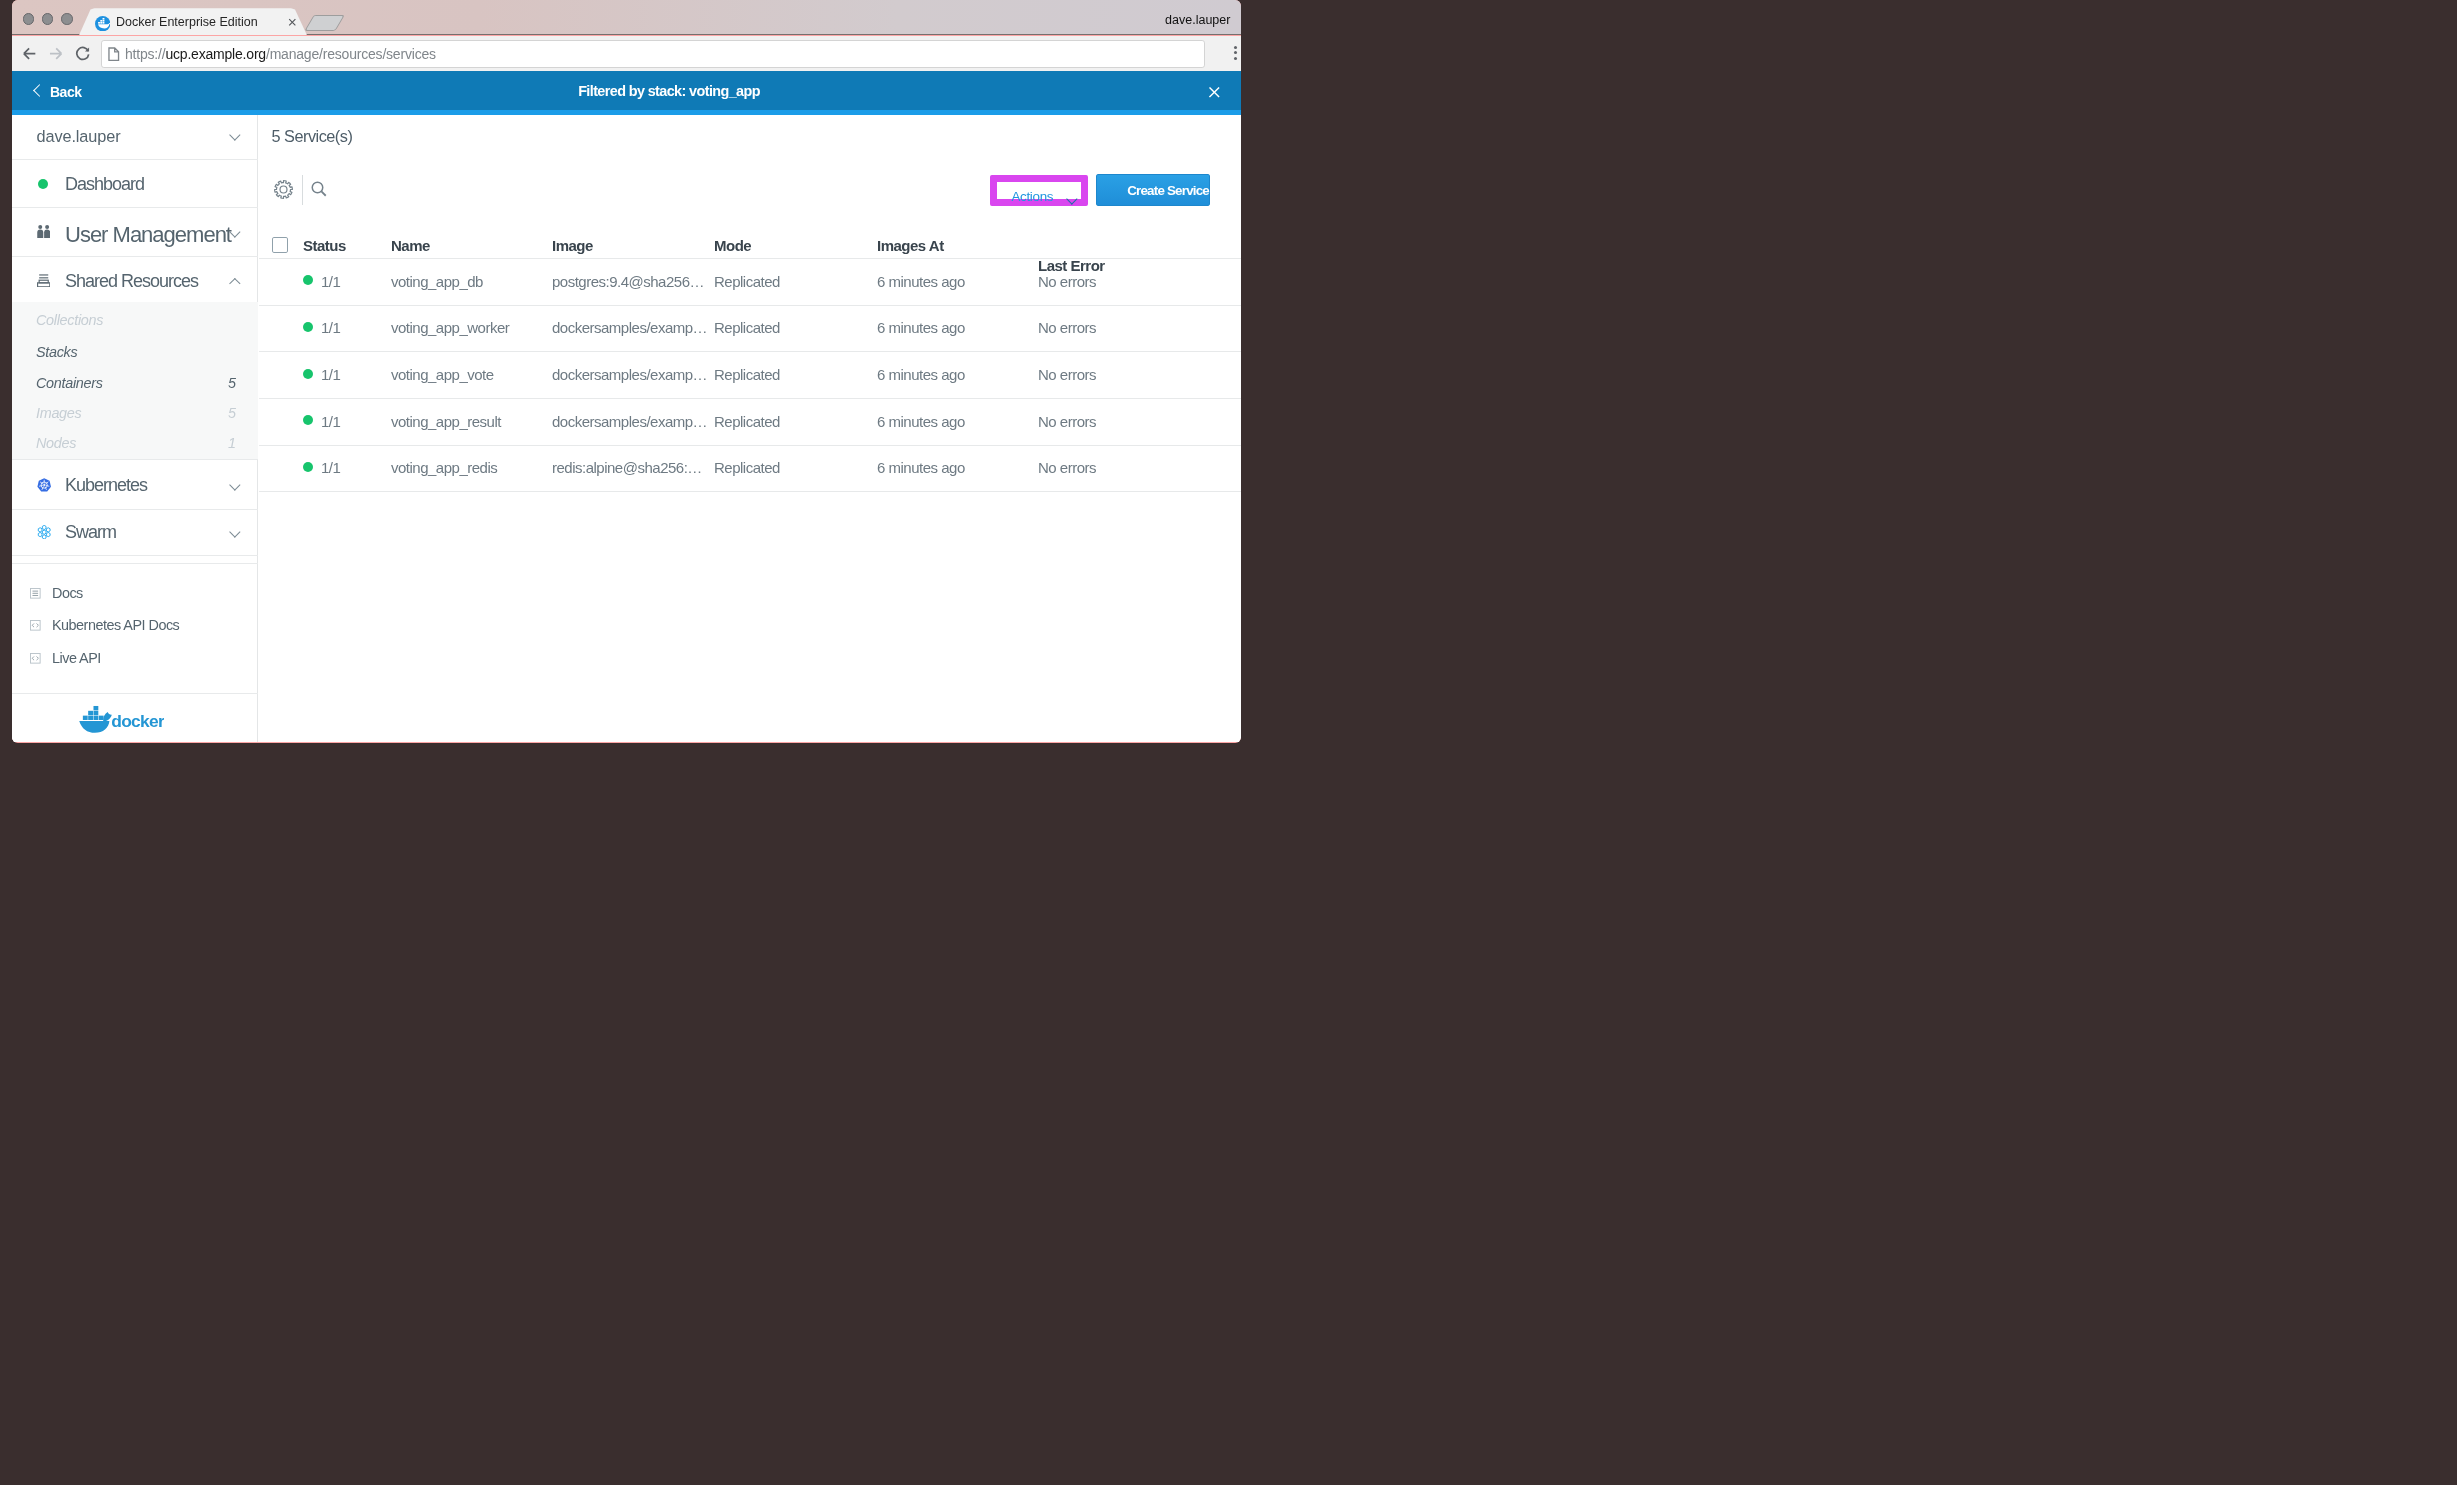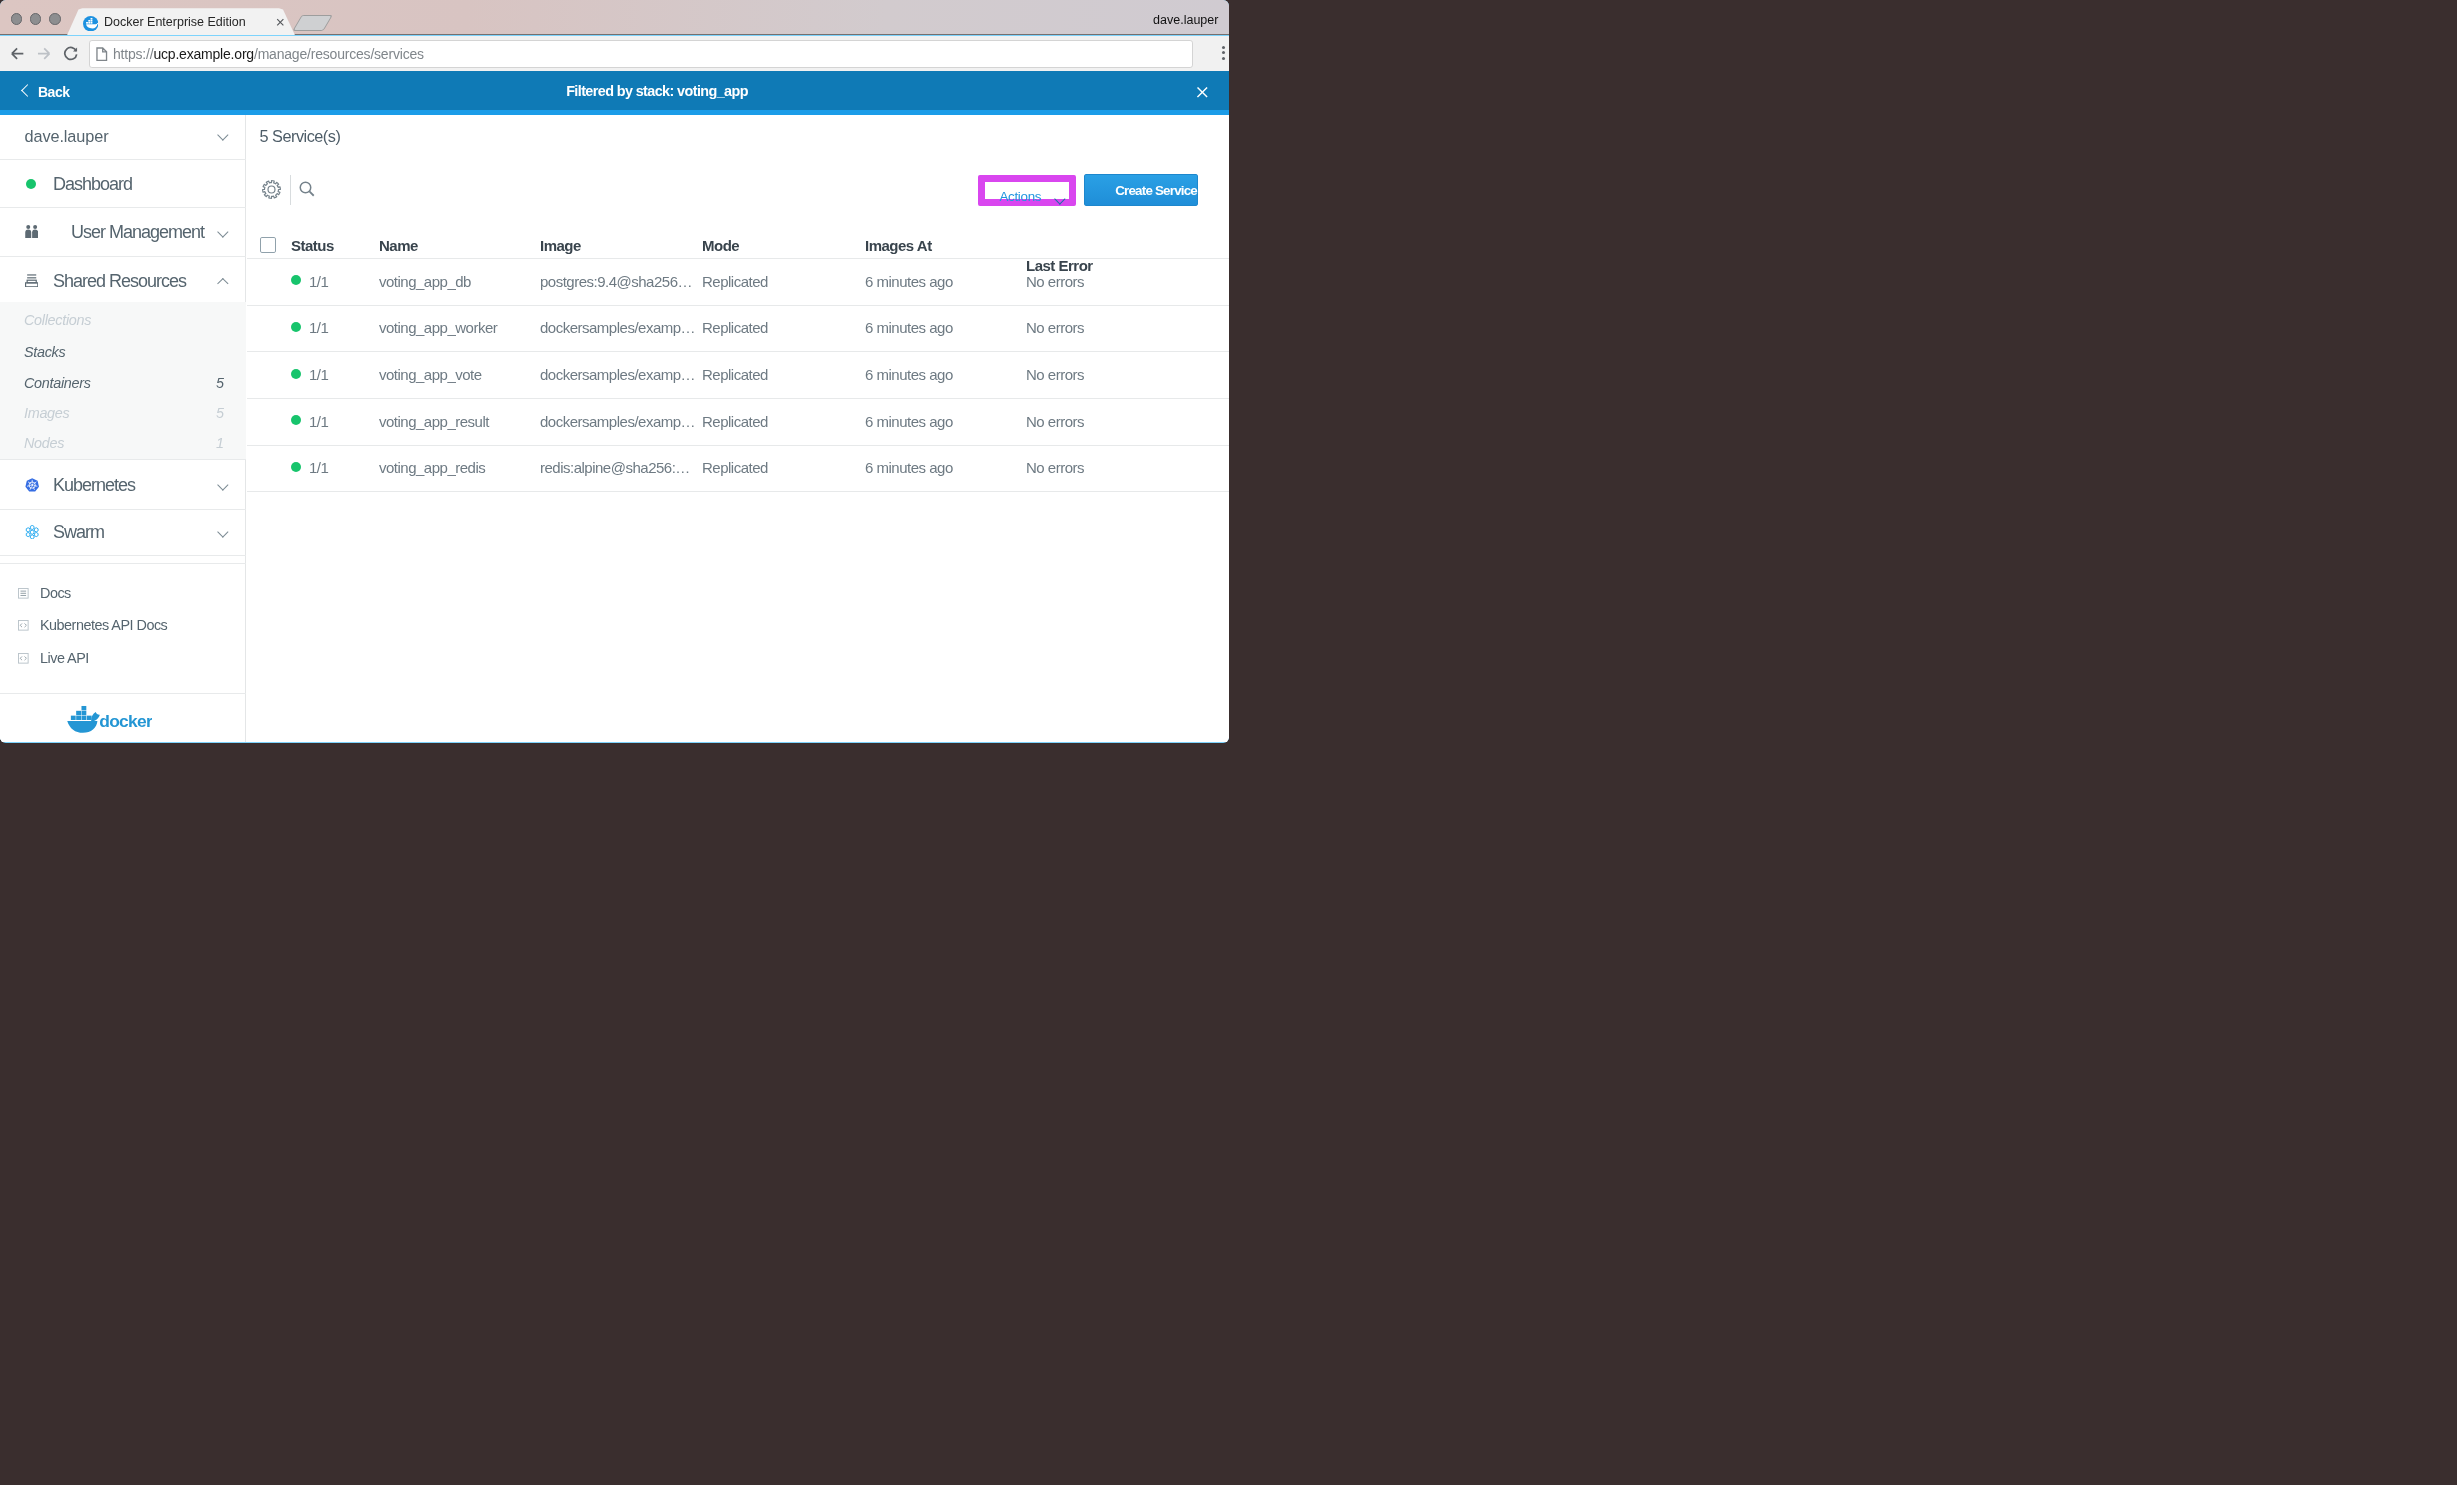--- a/index.html
+++ b/index.html
@@ -1,18 +1,18 @@
 <!DOCTYPE html>
 <html><head>
 <meta charset="utf-8">
 <style>
 * { margin:0; padding:0; box-sizing:border-box; }
 html,body { width:1229px; height:743px; overflow:hidden; }
 body { background:#3a2e2e; font-family:"Liberation Sans", sans-serif; }
-.window { position:absolute; left:0; top:0; width:1229px; height:743px; border-radius:5.8px; overflow:hidden; background:#7dd3fc; }
+.window { position:absolute; left:12px; top:0; width:1229px; height:743px; border-radius:5.8px; overflow:hidden; background:#fca5a5; }
 
 
 .tabstrip { position:absolute; left:0; top:0; width:1229px; height:35px;
   background:linear-gradient(90deg,#dcc6c2 0%,#d8c4c2 38%,#d2cbce 72%,#d0cbd1 100%);
   border-bottom:1px solid #756f6e; }
 .light { position:absolute; top:13.4px; width:11.5px; height:11.5px; border-radius:50%;
   background:#8d8e90; border:0.5px solid #66676a; }
 .tab { position:absolute; left:67px; top:8.2px; width:228px; height:27px;
   background:#f2f2f2; clip-path:polygon(0 100%, 11.5px 1.4px, 15.4px 0, 212px 0, 216px 1.4px, 100% 100%); }
 .tab-fav { position:absolute; left:83px; top:16px; width:15.4px; height:15.4px; }
@@ -145,21 +145,21 @@
       <div class="sb-line" style="top:92px;"></div>
 
       <svg style="position:absolute; left:25px; top:110px;" width="13.4" height="13.4" viewBox="0 0 28 28">
         <g fill="#5d6a73">
           <circle cx="6.8" cy="4.2" r="4.2"></circle>
             <path d="M0.5 28 v-12.2 a6.3 6.3 0 0 1 12.6 0 v12.2 z"></path>
           <circle cx="21.2" cy="4.2" r="4.2"></circle>
             <path d="M14.9 28 v-12.2 a6.3 6.3 0 0 1 12.6 0 v12.2 z"></path>
         </g>
       </svg>
-      <div class="sb-text" style="position:absolute; left:53px; top:107px; font-size:18px; letter-spacing:-1px;margin-left:18px;">User Management</div>
+      <div class="sb-text" style="position:absolute; left:53px; top:107px; font-size:22px; letter-spacing:-1px;">User Management</div>
       <div class="chev down" style="left:219px; top:113px;"></div>
       <div class="sb-line" style="top:141px;"></div>
 
       <svg style="position:absolute; left:25px; top:159px;" width="13.4" height="13.4" viewBox="0 0 28 28">
         <g stroke="#5d6a73" stroke-width="2.5" fill="none">
           <path d="M4.5 2 h19"></path>
             <path d="M4.5 8 h19"></path>
           <rect x="4.5" y="13" width="19" height="5.5"></rect>
           <rect x="1.2" y="18.5" width="25.6" height="8.3"></rect>
         </g>

